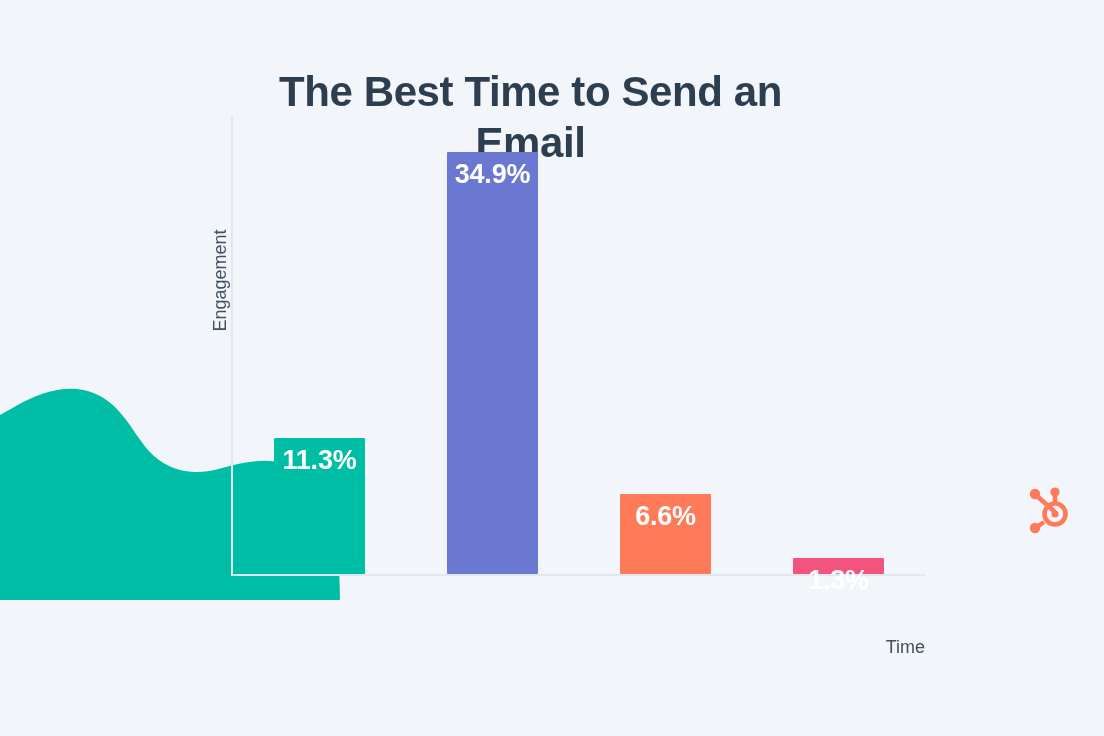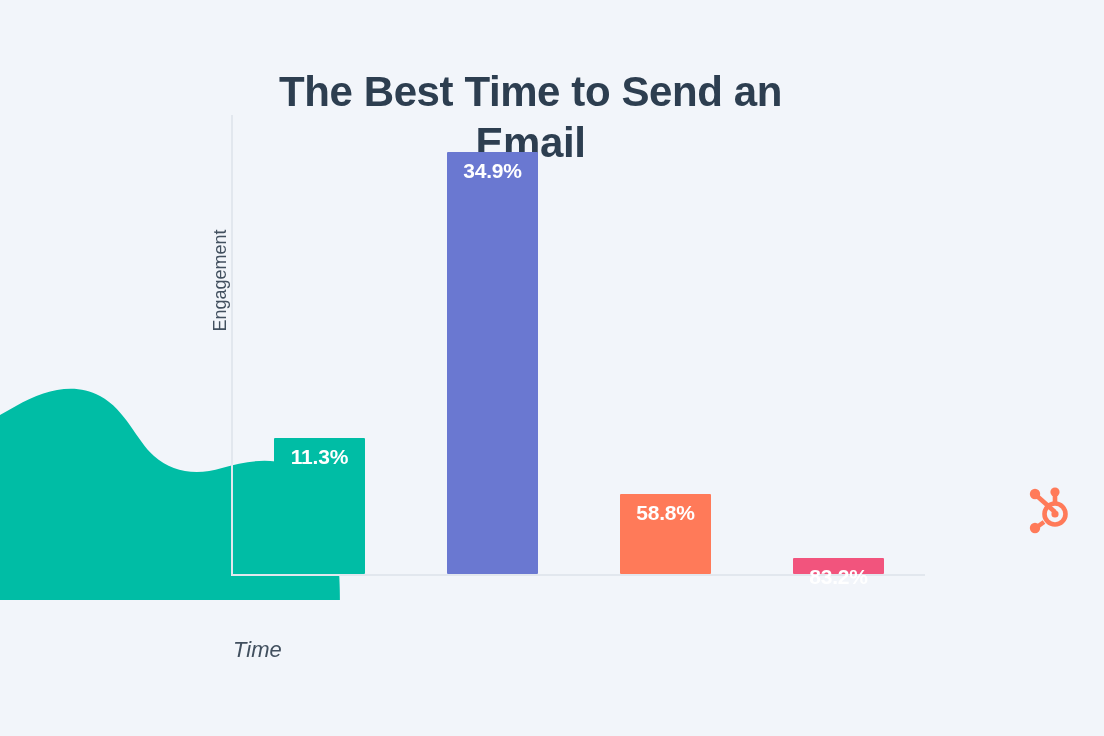--- a/index.html
+++ b/index.html
@@ -98,21 +98,21 @@
   .bar {
     width: 91px;
     display: flex;
     justify-content: center;
     align-items: flex-start;
     border-radius: 1px;
   }
 
   .bar-value {
     color: #ffffff;
-    font-size: 21px;
+    font-size: 27px;
     font-weight: bold;
     padding-top: 7px;
     letter-spacing: -0.2px;
     white-space: nowrap;
   }
 
   
   .cat-labels {
     position: absolute;
     left: 233px;
@@ -129,24 +129,23 @@
     color: #42505f;
     letter-spacing: -0.1px;
   }
 
   
   .xlabel {
     position: absolute;
     left: 233px;
     top: 637px;
     width: 692px;
-    text-align: left;
-    font-size: 22px;
+    text-align: right;
+    font-size: 18px;
     color: #42505f;
-    font-style: italic;
   }
 
   .ylabel {
     position: absolute;
     left: 150px;
     top: 270px;
     width: 140px;
     text-align: center;
     font-size: 18px;
     color: #42505f;
@@ -188,26 +187,26 @@
           <span class="bar-value">11.3%</span>
         </div>
       </div>
       <div class="bar-slot">
         <div class="bar" style="background: rgb(106, 120, 209); height: 91.8421%;">
           <span class="bar-value">34.9%</span>
         </div>
       </div>
       <div class="bar-slot">
         <div class="bar" style="background: rgb(255, 122, 89); height: 17.3684%;">
-          <span class="bar-value">58.8%</span>
+          <span class="bar-value">6.6%</span>
         </div>
       </div>
       <div class="bar-slot">
         <div class="bar" style="background: rgb(242, 84, 125); height: 3.42105%;">
-          <span class="bar-value">83.2%</span>
+          <span class="bar-value">1.3%</span>
         </div>
       </div>
     </div>
   </div>
 
 
   <div class="xlabel">Time</div>
 
   <svg class="logo" viewBox="0 0 54 54" aria-hidden="true">
     <g id="logo-group" fill="none" stroke="#ff7a59" stroke-width="4.6">

